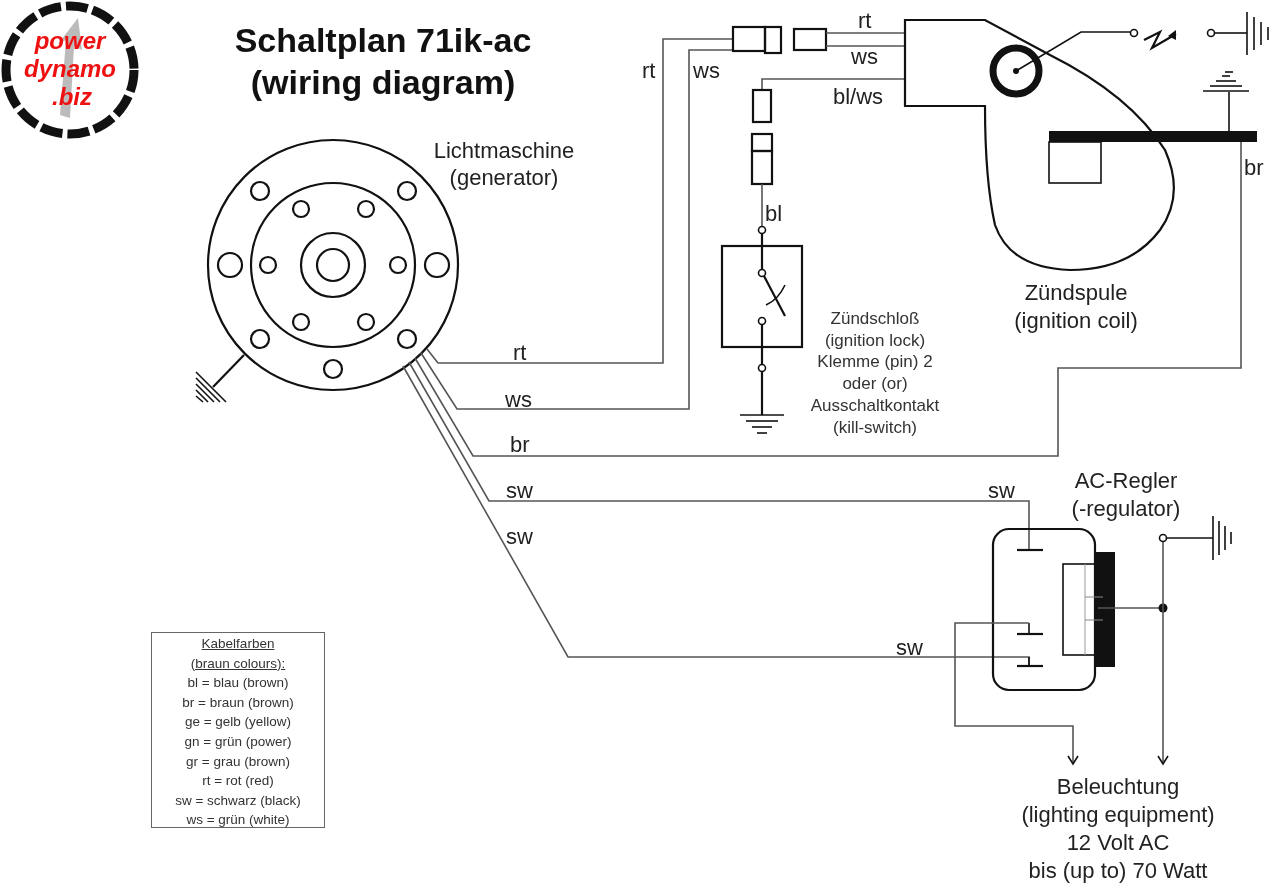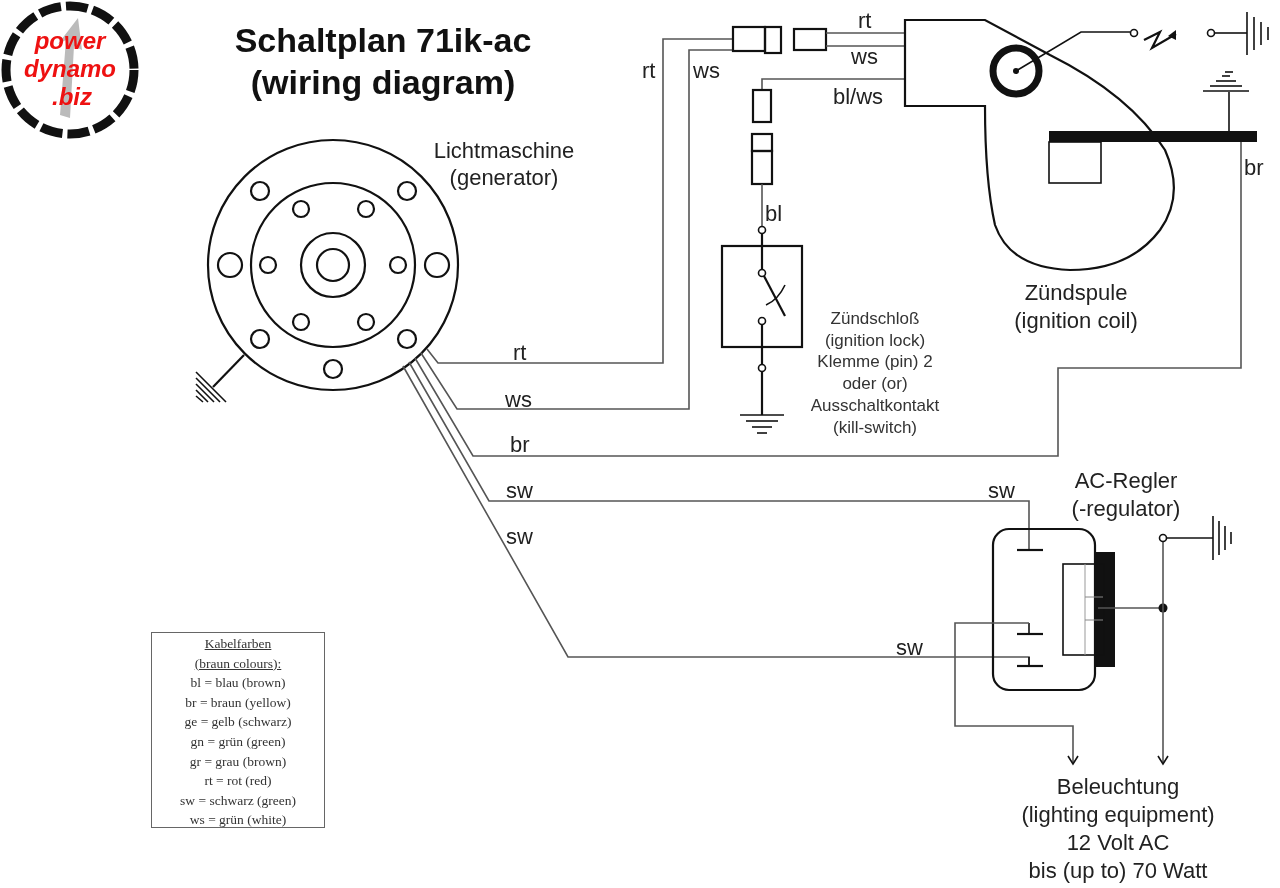--- a/index.html
+++ b/index.html
@@ -5,21 +5,21 @@
   html, body { margin: 0; padding: 0; background: #ffffff; }
   body { width: 1280px; height: 888px; position: relative; overflow: hidden;
          font-family: "Liberation Sans", sans-serif; color: #222; }
   svg#diagram { position: absolute; left: 0; top: 0; }
   .title { font-family: "Liberation Sans", sans-serif; font-weight: bold; font-size: 34px; fill: #111; }
   .lbl { font-family: "Liberation Sans", sans-serif; font-size: 22px; fill: #222; }
   .lbl-sm { font-family: "Liberation Sans", sans-serif; font-size: 17px; fill: #333; }
   .logo-txt { font-family: "Liberation Sans", sans-serif; font-style: italic; font-weight: bold; font-size: 24px; fill: #ee1111; }
   .legend-box { position: absolute; left: 151px; top: 632px; width: 174px; height: 196px;
                 border: 1.5px solid #666; background: #fff; box-sizing: border-box;
-                text-align: center; font-family: Liberation Serif, serif; font-size: 13.5px;
+                text-align: center; font-family: Liberation Sans, sans-serif; font-size: 13.5px;
                 line-height: 19.6px; color: #333; padding-top: 1px; }
   .legend-box .hd { text-decoration: underline; }
   .wire { fill: none; stroke: #555; stroke-width: 1.6; }
   .thick { fill: none; stroke: #111; stroke-width: 2.2; }
   .thin { fill: none; stroke: #111; stroke-width: 1.6; }
 </style>
 </head>
 <body>
 
 <svg id="diagram" width="1280" height="888" viewBox="0 0 1280 888" xmlns="http://www.w3.org/2000/svg">
@@ -203,20 +203,20 @@
     <text class="lbl" x="1118" y="822" text-anchor="middle">(lighting equipment)</text>
     <text class="lbl" x="1118" y="850" text-anchor="middle">12 Volt AC</text>
     <text class="lbl" x="1118" y="878" text-anchor="middle">bis (up to) 70 Watt</text>
   </g>
 </svg>
 
 <div class="legend-box">
   <div class="hd">Kabelfarben</div>
   <div class="hd">(braun colours):</div>
   <div>bl = blau (brown)</div>
-  <div>br = braun (yellow)</div>
-  <div>ge = gelb (schwarz)</div>
-  <div>gn = grün (green)</div>
+  <div>br = braun (brown)</div>
+  <div>ge = gelb (yellow)</div>
+  <div>gn = grün (power)</div>
   <div>gr = grau (brown)</div>
   <div>rt = rot (red)</div>
-  <div>sw = schwarz (green)</div>
+  <div>sw = schwarz (black)</div>
   <div>ws = grün (white)</div>
 </div>
 
 </body></html>

